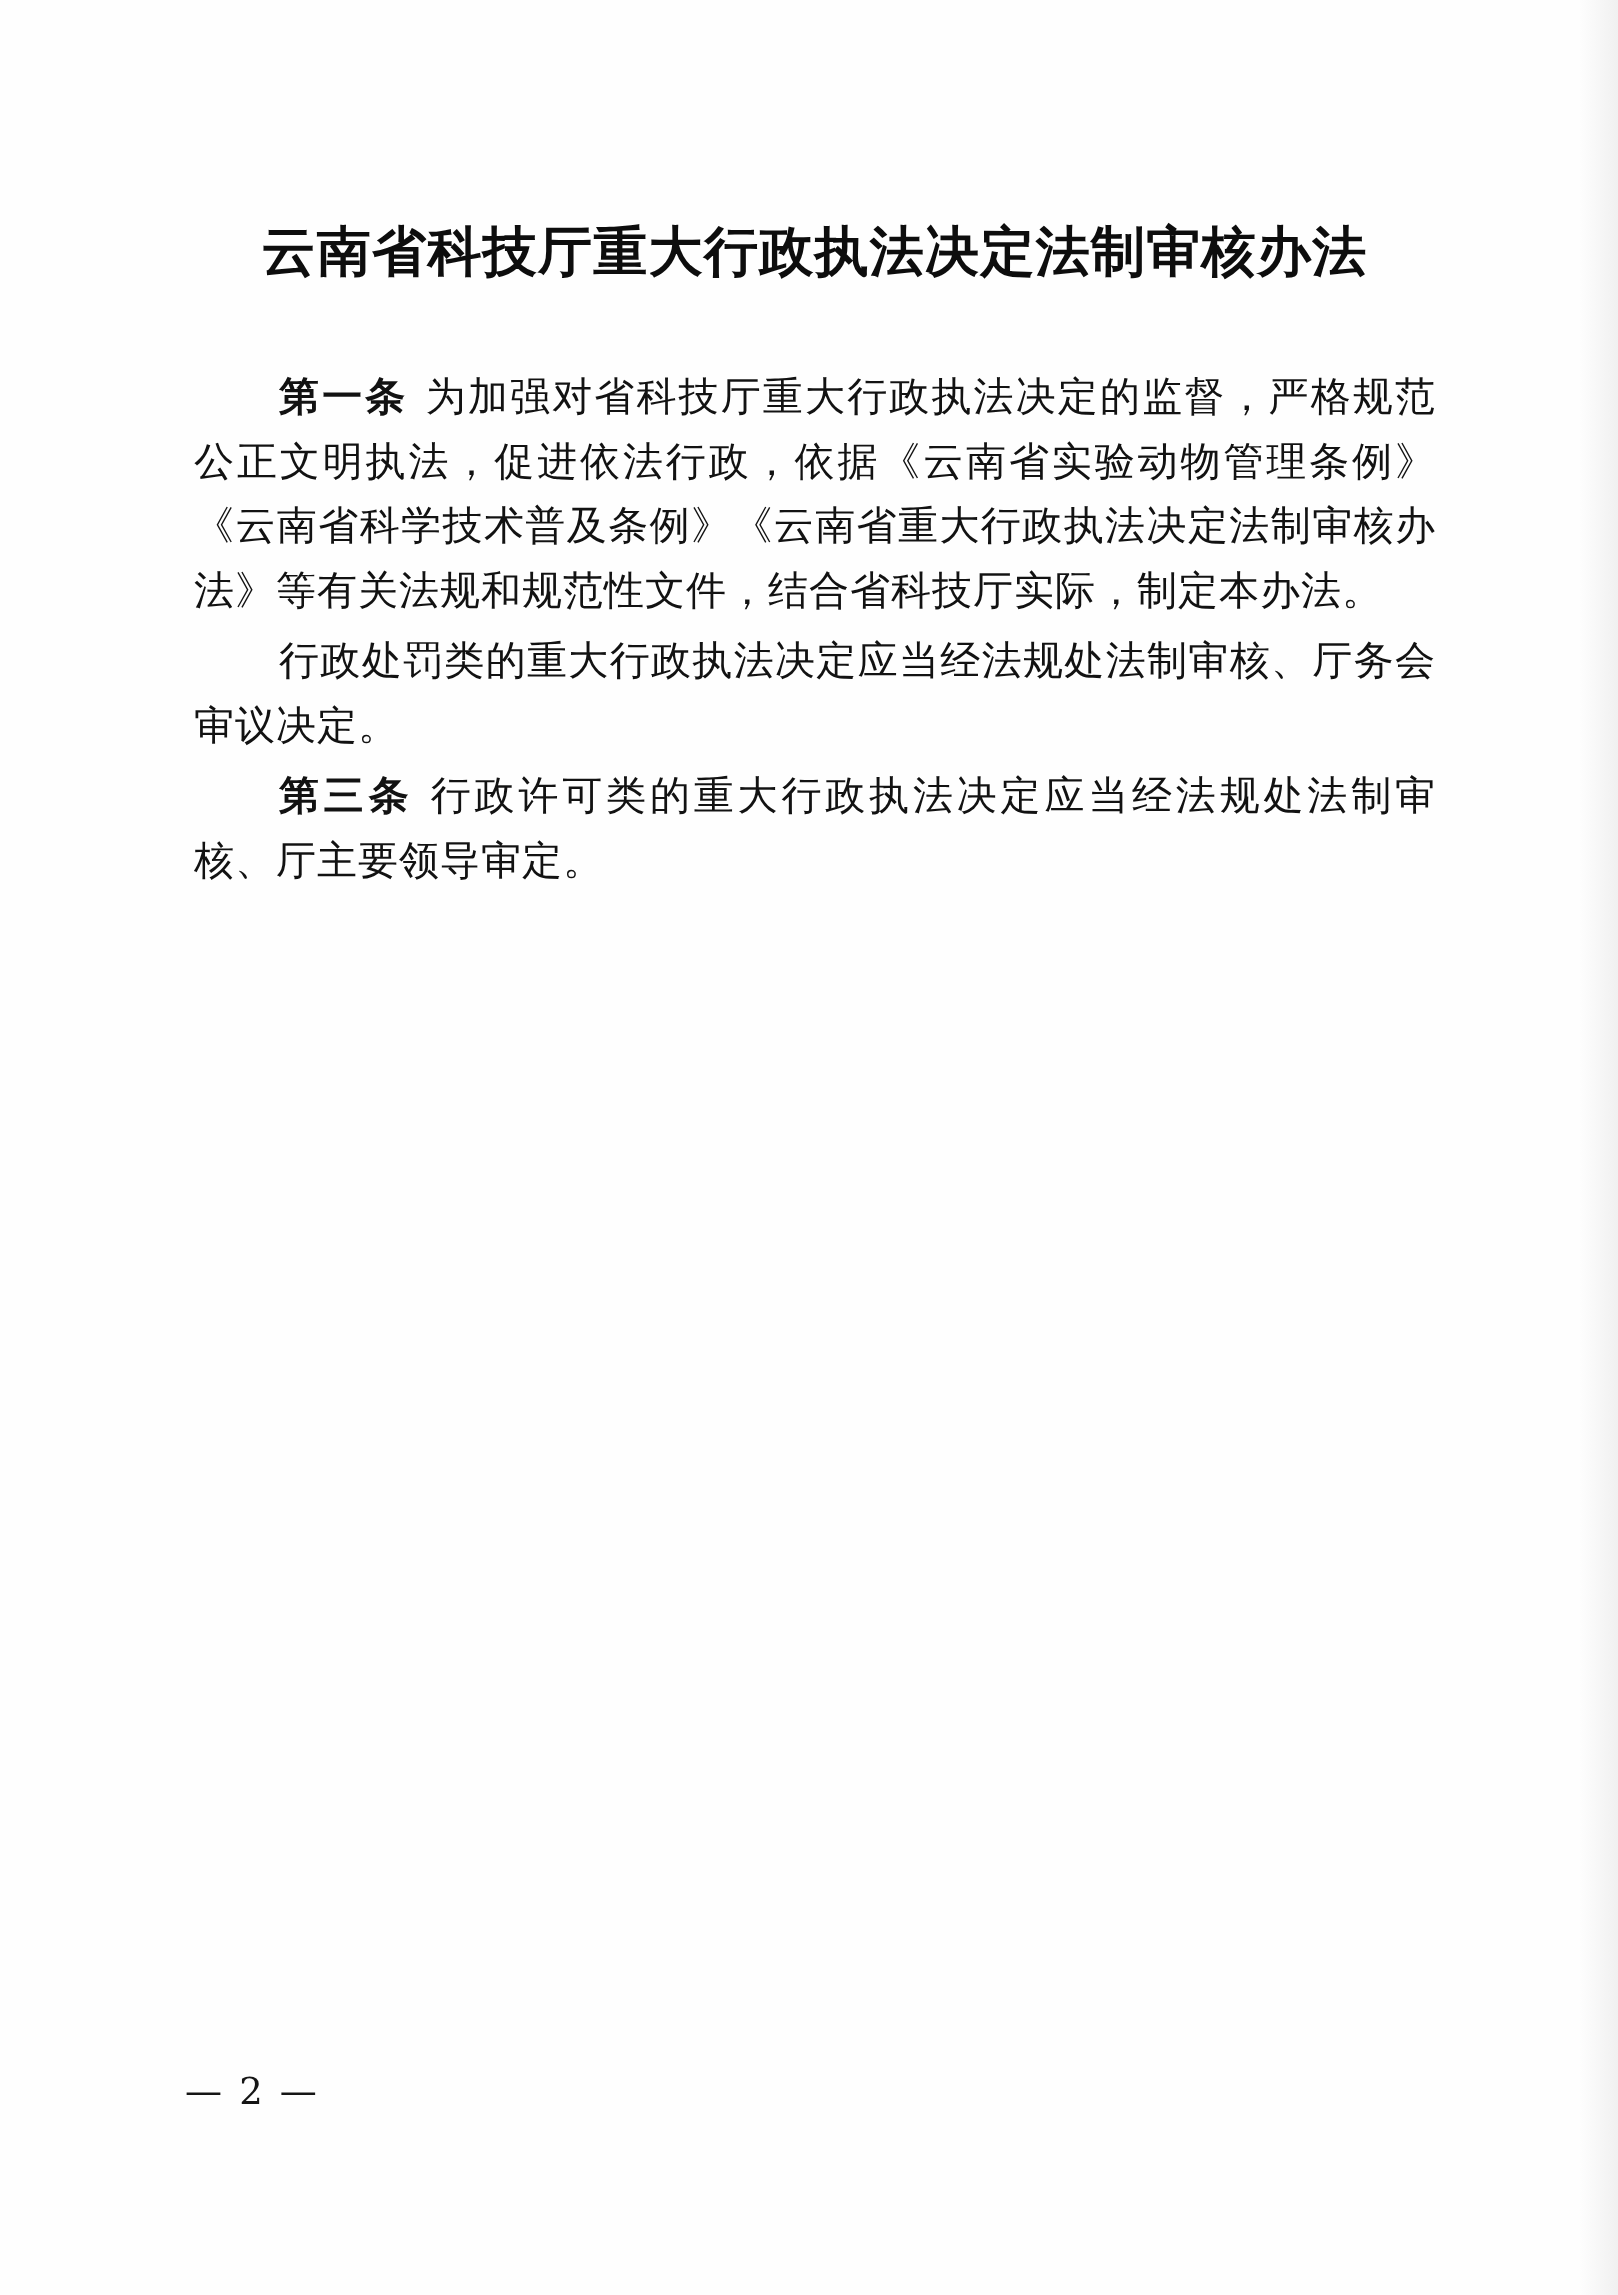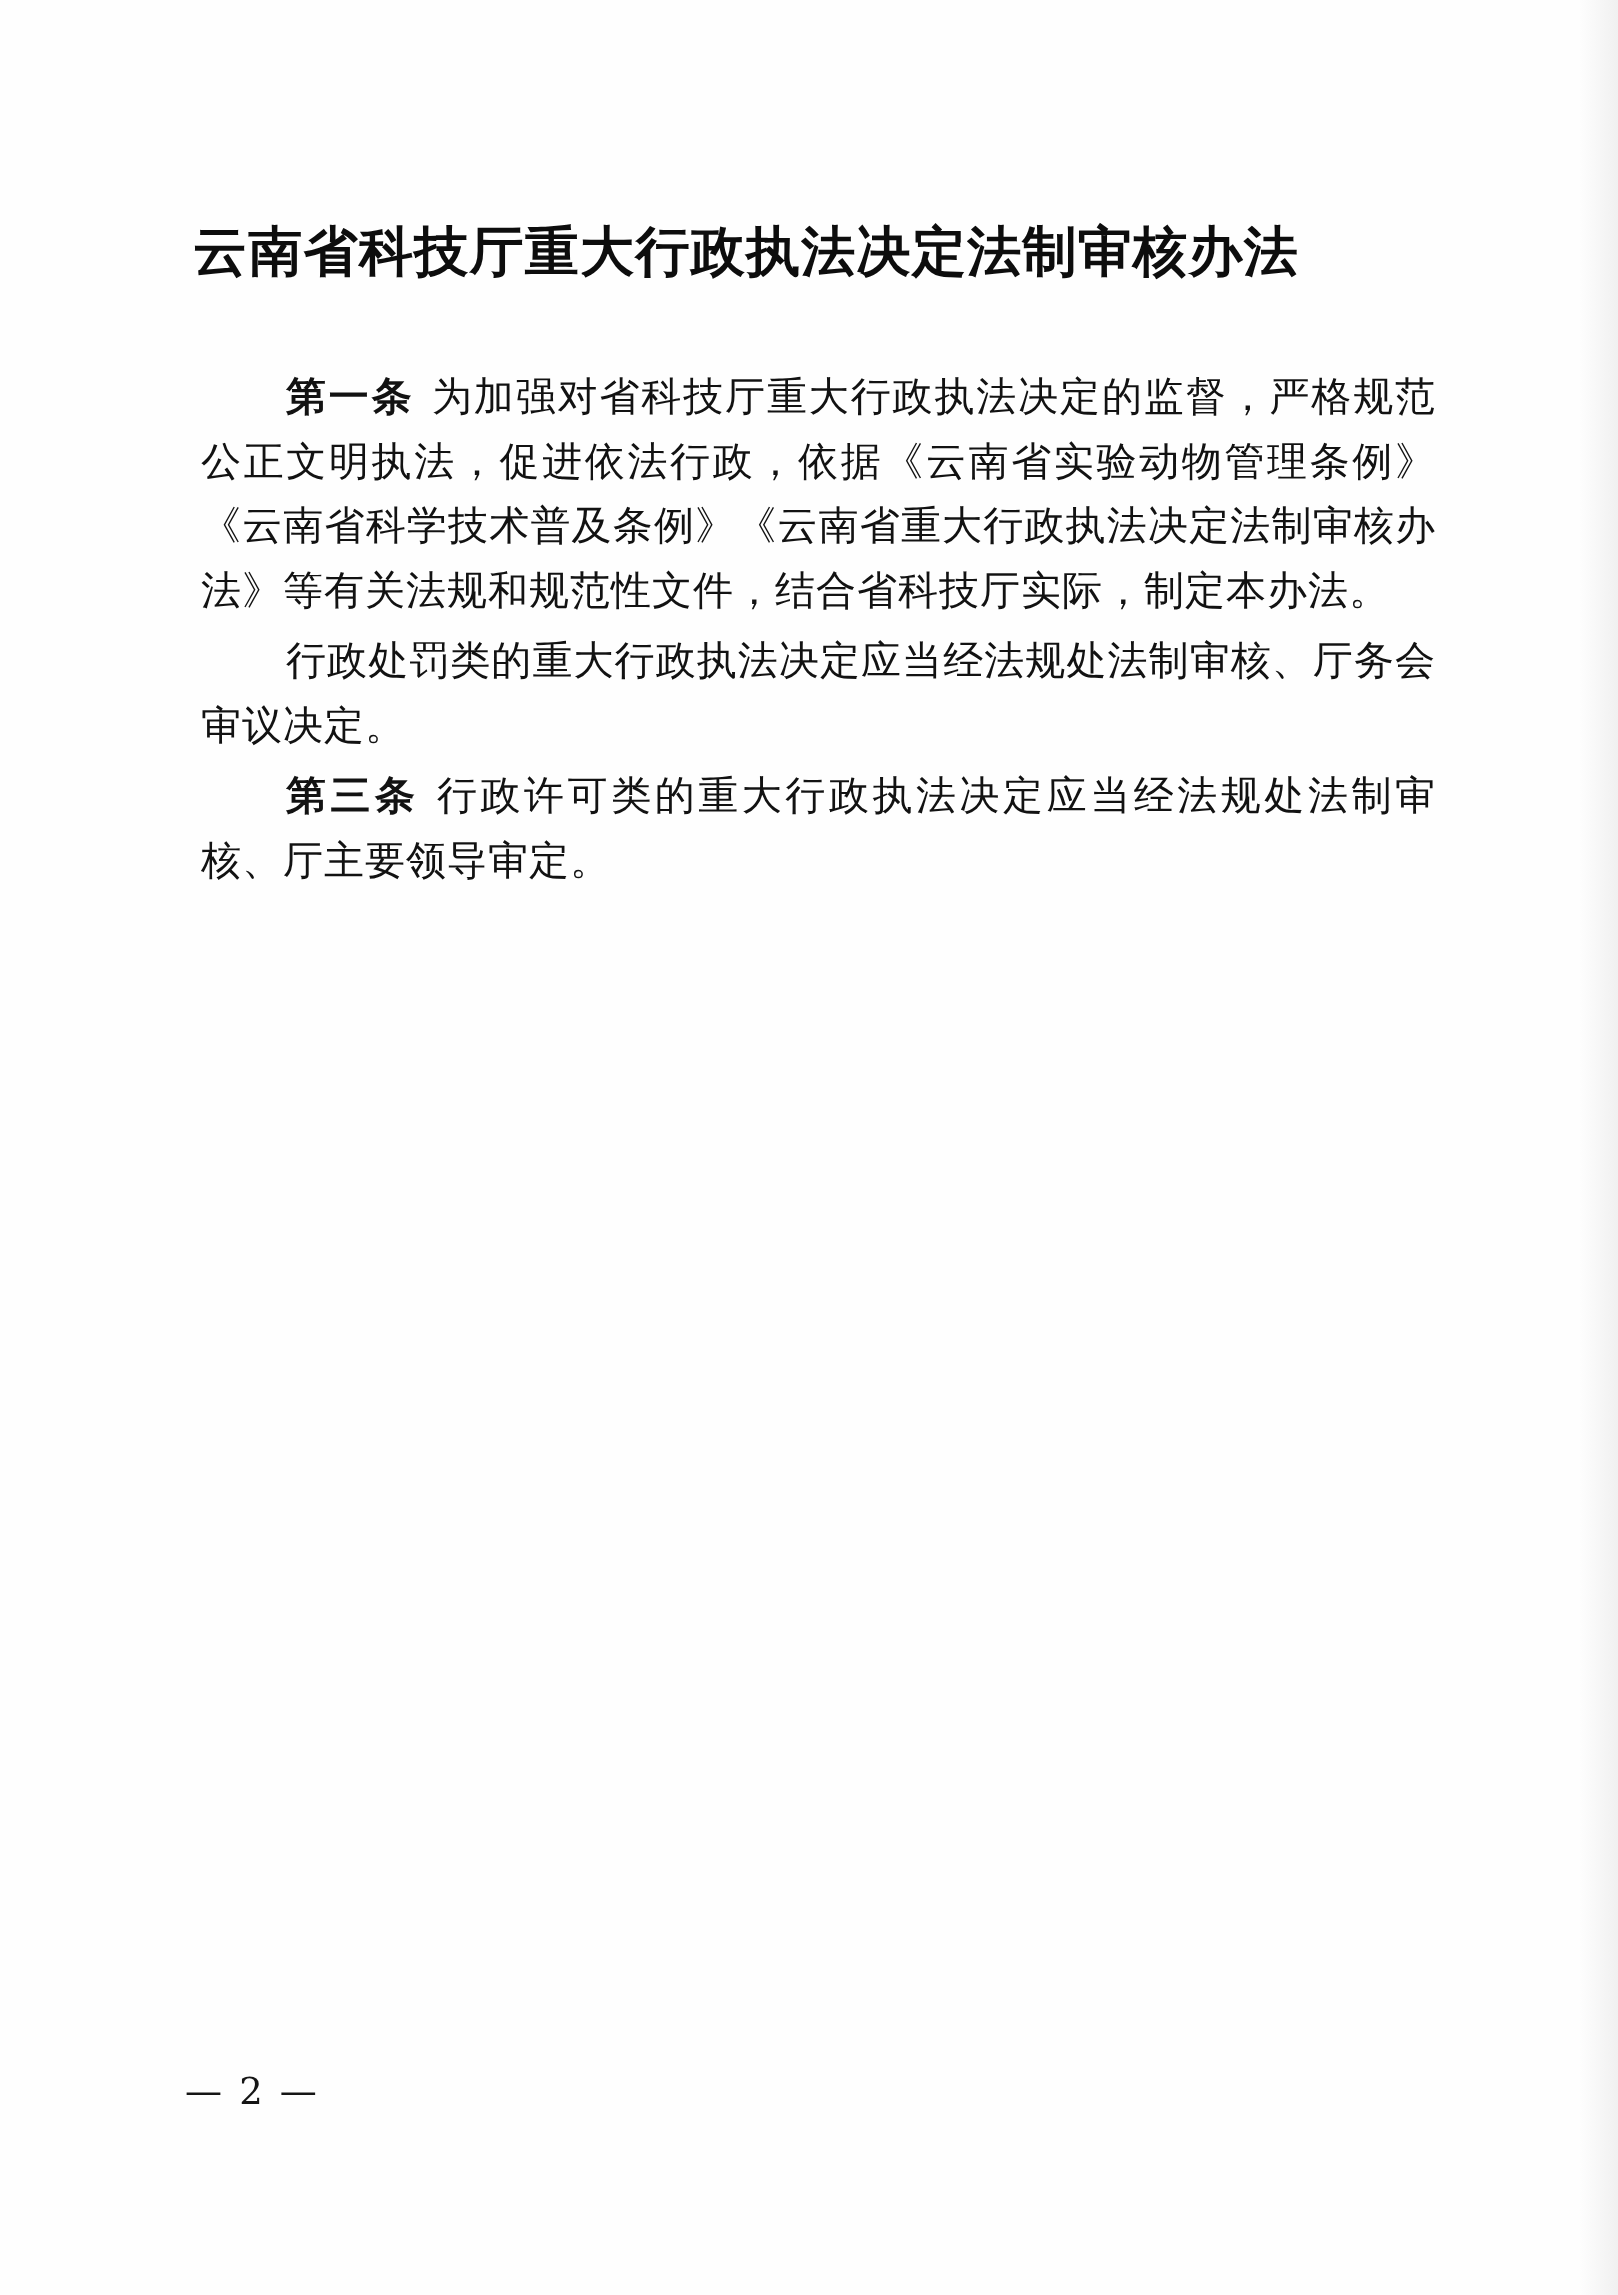--- a/index.html
+++ b/index.html
@@ -27,26 +27,27 @@
     left: 193px;
     top: 219px;
     width: 1243px;
   }
   .doc-title {
     font-family: "DejaVu Serif", "Liberation Serif", serif;
     font-weight: bold;
     font-size: 54px;
     line-height: 1.2;
     letter-spacing: 1.3px;
+    text-align: center;
     color: #0d0d0d;
     margin: 0 0 80px 0;
     white-space: nowrap;
   }
   .article {
-    margin: 0 0 4px 8px;
+    margin: 0 0 4px 1px;
   }
   .para {
     font-size: 40px;
     line-height: 1.62;
     letter-spacing: 1px;
     text-align: justify;
     text-justify: inter-ideograph;
     text-indent: 85px;
     margin: 0 0 5.3px 0;
     color: #121212;

